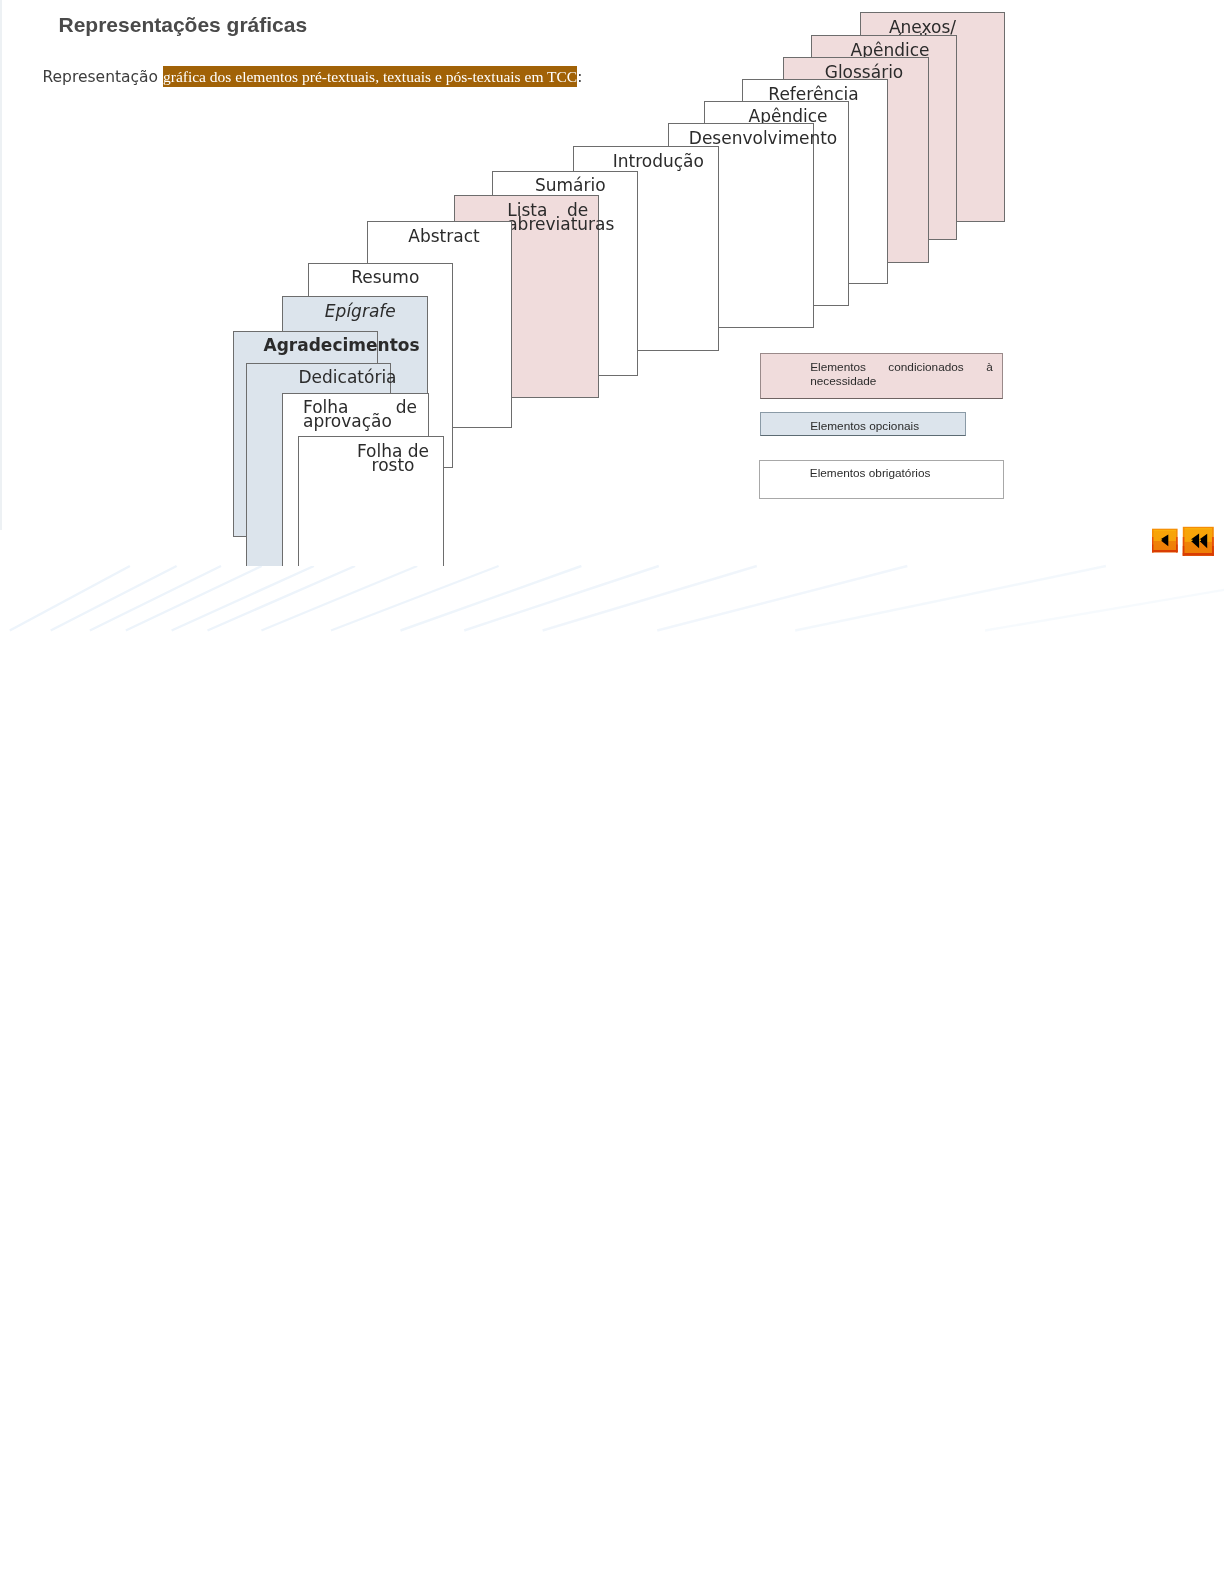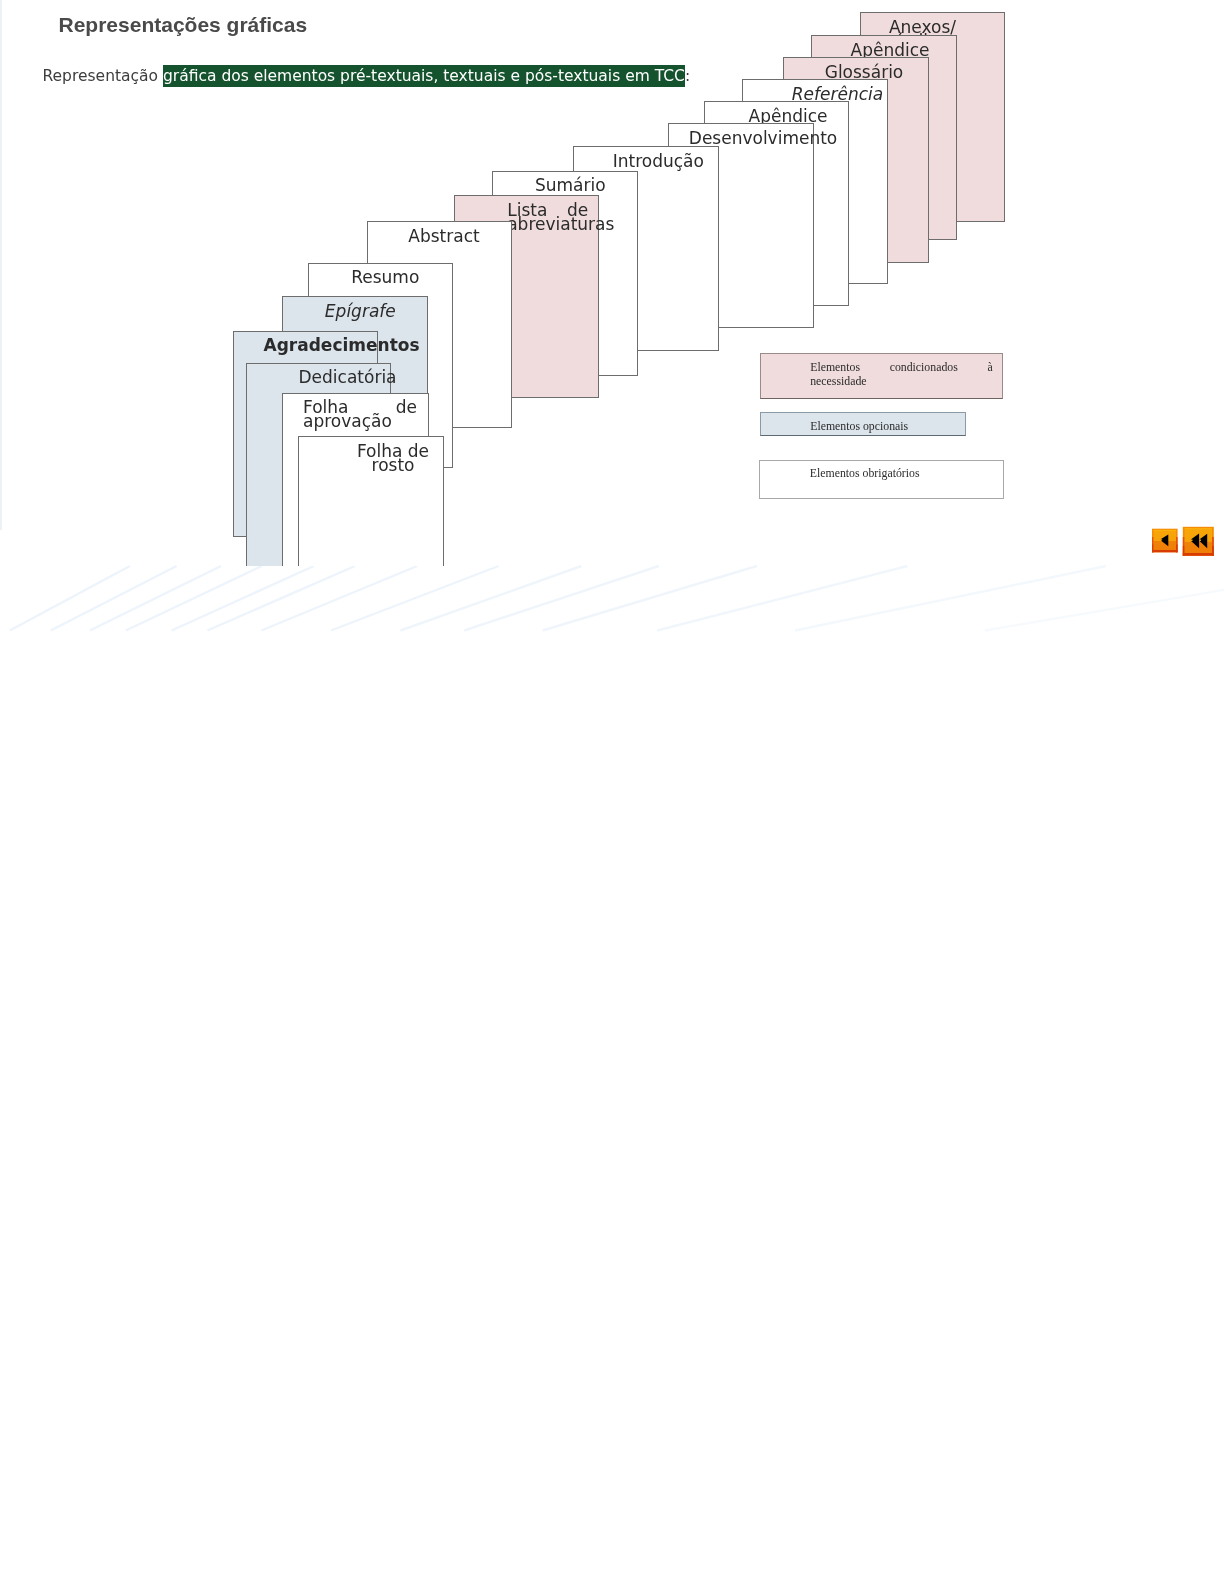--- a/index.html
+++ b/index.html
@@ -8,21 +8,21 @@
        -webkit-font-smoothing:antialiased;}
   #page{position:absolute;left:0;top:0;width:1224px;height:1584px;background:#fff;
         -webkit-font-smoothing:antialiased;}
 
   .leftband{position:absolute;left:0;top:0;width:2.4px;height:530px;background:#edf1f4;}
 
   #title{position:absolute;left:12.5px;top:13px;font-size:21px;font-weight:bold;color:#4a4a4a;
          line-height:24px;letter-spacing:0px;font-family:"Liberation Sans",sans-serif;margin-left:46px;}
   #para{position:absolute;left:42.5px;top:65px;font-size:15.5px;color:#3d3d3d;white-space:nowrap;
         line-height:23px;font-family:"DejaVu Sans",sans-serif;}
-  #para .hl{background:#14532d;color:#ffffff;padding:1.7px 0 1.7px 0;}
+  #para .hl{background:#a16207;color:#ffffff;padding:1.7px 0 1.7px 0;font-family:Liberation Serif, serif;}
 
   
   #watermark{position:absolute;left:0;top:556px;width:1224px;height:110px;overflow:hidden;z-index:0;}
 
   
   #diagram{position:absolute;left:0;top:0;width:1224px;height:566px;overflow:hidden;}
   .bx{position:absolute;box-sizing:border-box;}
   .bx .bd{position:absolute;left:0;top:0;right:0;bottom:0;box-sizing:border-box;}
   .bx .lbl{position:absolute;top:7.5px;font-size:17px;color:#2b2b2b;font-family:"DejaVu Sans",sans-serif;
            line-height:14.3px;text-align:justify;}
@@ -30,21 +30,21 @@
   .bx .lbl.two::after{content:"";display:inline-block;width:100%;}
   .white .bd{background:#ffffff;border:1.1px solid #6d6d6d;}
   .blue  .bd{background:#dce4ec;border:1.1px solid #6d6d6d;}
   .pink  .bd{background:#f0dcdc;border:1.1px solid #6d6d6d;}
 
   
   #legend{position:absolute;left:0;top:0;}
   .lg{position:absolute;box-sizing:border-box;}
   .lg .lgbd{position:absolute;left:0;top:0;right:0;bottom:0;box-sizing:border-box;}
   .lg .lglbl{position:absolute;left:50.6px;right:10.4px;top:6.8px;font-size:11.8px;color:#2b2b2b;
-             font-family:Liberation Serif, serif;line-height:14.3px;text-align:justify;}
+             font-family:Liberation Sans, sans-serif;line-height:14.3px;text-align:justify;}
   .lg.one .lglbl{text-align:left;}
   .lg .lglbl.two::after{content:"";display:inline-block;width:100%;}
   .lg.pinkl  .lgbd{background:#f0dcdc;border:1px solid #9a8a8a;border-bottom:1.4px solid #6f6362;}
   .lg.bluel  .lgbd{background:#dce4ec;border:1px solid #8a9aa6;border-bottom:1.4px solid #5c6b73;}
   .lg.whitel .lgbd{background:#ffffff;border:1px solid #a8a8a8;}
 
   
   .navbtn{position:absolute;}
 </style>
 </head>
@@ -66,21 +66,21 @@
       <div class="bx pink" style="left: 810.5px; top: 35px; width: 146px; height: 205px; z-index: 2;">
         <div class="bd"></div>
         <span class="lbl one" style="left: 24px; width: 111px;">Apêndice</span>
       </div>
       <div class="bx pink" style="left: 783px; top: 57px; width: 146px; height: 206px; z-index: 3;">
         <div class="bd"></div>
         <span class="lbl one" style="left: 26px; width: 110px;">Glossário</span>
       </div>
       <div class="bx white" style="left: 741.5px; top: 79px; width: 146.5px; height: 205px; z-index: 4;">
         <div class="bd"></div>
-        <span class="lbl one" style="left: 40px; width: 112px; font-style: italic;">Referência</span>
+        <span class="lbl one" style="left: 16px; width: 112px;">Referência</span>
       </div>
       <div class="bx white" style="left: 704px; top: 101px; width: 145px; height: 205px; z-index: 5;">
         <div class="bd"></div>
         <span class="lbl one" style="left: 28px; width: 112px;">Apêndice</span>
       </div>
       <div class="bx white" style="left: 667.8px; top: 123px; width: 146px; height: 205px; z-index: 6;">
         <div class="bd"></div>
         <span class="lbl one" style="left: 21px; width: 104px;">Desenvolvimento</span>
       </div>
       <div class="bx white" style="left: 572.8px; top: 146px; width: 146px; height: 205px; z-index: 7;">

